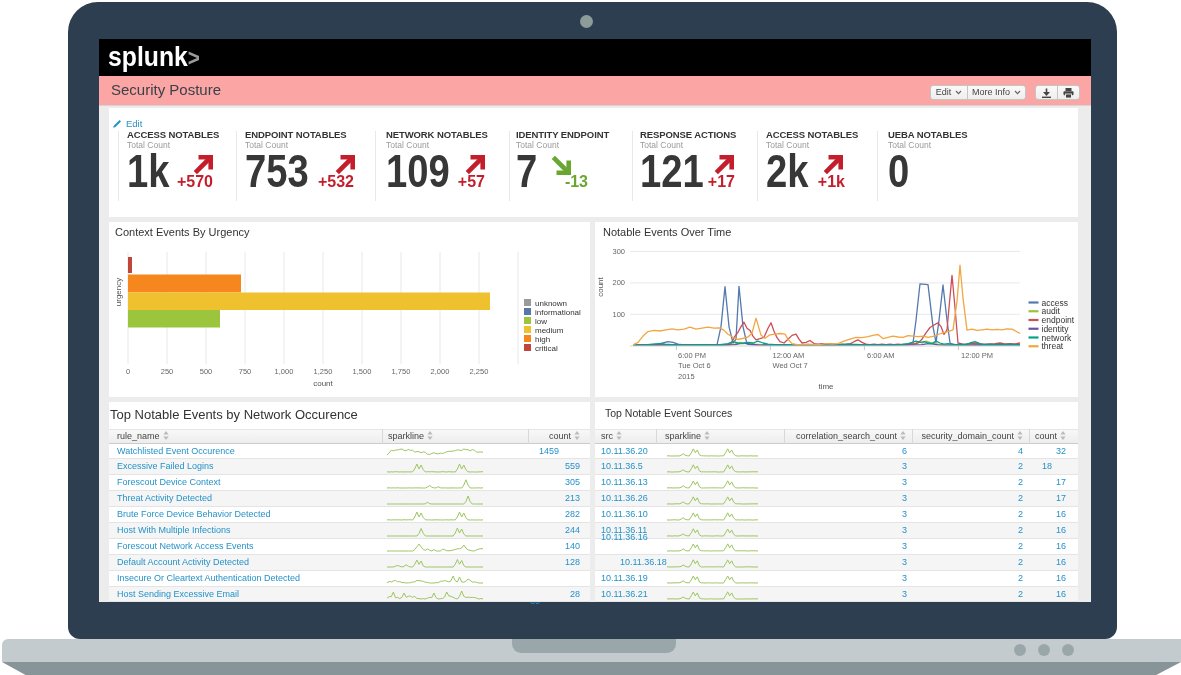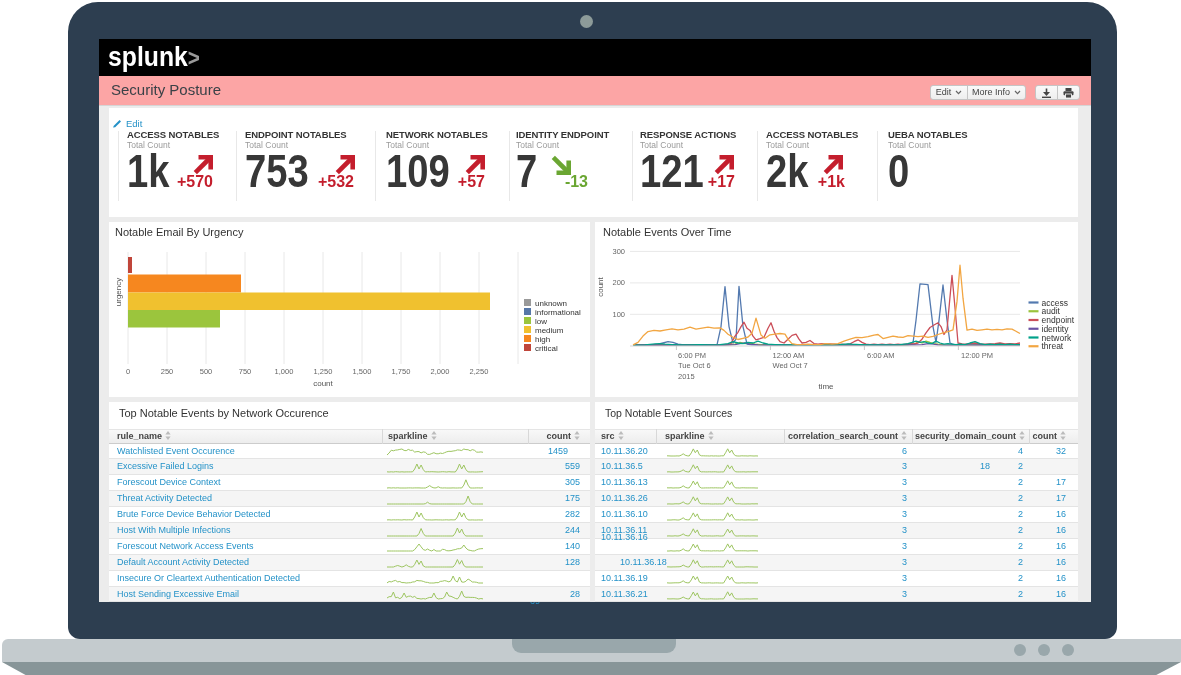--- a/index.html
+++ b/index.html
@@ -16,21 +16,21 @@
 .titlebar{position:absolute;left:99px;top:76px;width:992px;height:30px;background:#fca5a5;border-bottom:1px solid #d5d5d5}
 .ptitle{position:absolute;font-size:15px;color:#3a4147;left:12px;top:4.5px}
 .btn{position:absolute;height:15px;background:linear-gradient(#fafafa,#eee);border:1px solid #c5c5c5;font-size:9px;color:#444;text-align:center;line-height:13px}
 .panel{position:absolute;background:#fff}
 .kpit{position:absolute;font-size:9.5px;font-weight:bold;color:#333;letter-spacing:-0.1px;white-space:nowrap}
 .kpis{position:absolute;font-size:8.5px;color:#9a9a9a;white-space:nowrap}
 .kpiv{position:absolute;font-size:45.5px;font-weight:bold;color:#373737;line-height:1;transform:scaleX(.84);transform-origin:0 0;white-space:nowrap}
 .sep{position:absolute;width:1px;background:#e8e8e8}
 .delta{position:absolute;font-size:16px;font-weight:bold;text-align:right}
 .ctitle{position:absolute;font-size:11px;color:#333;white-space:nowrap}
-.th{position:absolute;font-size:9px;font-weight:bold;color:#444;line-height:14px;white-space:nowrap}
+.th{position:absolute;font-size:9px;font-weight:normal;color:#444;line-height:14px;white-space:nowrap}
 .row{position:absolute;font-size:9px;line-height:15.9px;white-space:nowrap;color:#2492c8}
 svg text{font-family:"Liberation Sans",sans-serif}
 </style></head><body>
 
 <div class="bezel"></div>
 <div class="cam"></div>
 <div class="base"></div>
 <div class="notch"></div>
 <div class="dot" style="left:1014px"></div>
 <div class="dot" style="left:1038px"></div>
@@ -115,21 +115,21 @@
 <div class="abs" style="left:823px;top:155px"><svg width="20" height="20" viewBox="0 0 20 20">
       <path d="M5.5 2.3 L17.7 2.3 L17.7 14.5" fill="none" stroke="#c41e2d" stroke-width="4.6"></path>
       <path d="M2.3 17.7 L16 4" stroke="#c41e2d" stroke-width="4.6"></path>
     </svg></div>
 <div class="delta" style="left:785px;top:173.3px;width:60px;color:#c41e2d">+1k</div>
 <div class="sep" style="left:877px;top:131px;height:70px"></div>
 <div class="kpit" style="left:888px;top:129px">UEBA NOTABLES</div>
 <div class="kpis" style="left:888px;top:140px">Total Count</div>
 <div class="kpiv" style="left:888px;top:148.5px">0</div>
 <div class="panel" style="left:109px;top:222px;width:481px;height:175px"></div>
-<div class="ctitle" style="left:115px;top:226px">Notable Email By Urgency</div>
+<div class="ctitle" style="left:115px;top:226px">Context Events By Urgency</div>
 <svg class="abs" style="left:109px;top:222px" width="481" height="175">
     <line x1="19" y1="30" x2="19" y2="142" stroke="#e8e8e8" stroke-width="1"></line>
     <line x1="58" y1="30" x2="58" y2="142" stroke="#e8e8e8" stroke-width="1"></line>
     <line x1="97" y1="30" x2="97" y2="142" stroke="#e8e8e8" stroke-width="1"></line>
     <line x1="136" y1="30" x2="136" y2="142" stroke="#e8e8e8" stroke-width="1"></line>
     <line x1="175" y1="30" x2="175" y2="142" stroke="#e8e8e8" stroke-width="1"></line>
     <line x1="214" y1="30" x2="214" y2="142" stroke="#e8e8e8" stroke-width="1"></line>
     <line x1="253" y1="30" x2="253" y2="142" stroke="#e8e8e8" stroke-width="1"></line>
     <line x1="292" y1="30" x2="292" y2="142" stroke="#e8e8e8" stroke-width="1"></line>
     <line x1="331" y1="30" x2="331" y2="142" stroke="#e8e8e8" stroke-width="1"></line>
@@ -200,21 +200,21 @@
     <line x1="433.5" y1="98.0" x2="443.5" y2="98.0" stroke="#cb4e58" stroke-width="2.2"></line>
     <text x="446.5" y="101.0" font-size="8.5" fill="#333">endpoint</text>
     <line x1="433.5" y1="106.75" x2="443.5" y2="106.75" stroke="#6a51a3" stroke-width="2.2"></line>
     <text x="446.5" y="109.75" font-size="8.5" fill="#333">identity</text>
     <line x1="433.5" y1="115.5" x2="443.5" y2="115.5" stroke="#00a28a" stroke-width="2.2"></line>
     <text x="446.5" y="118.5" font-size="8.5" fill="#333">network</text>
     <line x1="433.5" y1="124.25" x2="443.5" y2="124.25" stroke="#f2a642" stroke-width="2.2"></line>
     <text x="446.5" y="127.25" font-size="8.5" fill="#333">threat</text>
   </svg>
 <div class="panel" style="left:109px;top:402px;width:481px;height:200px"></div>
-<div class="ctitle" style="left:119px;top:407px;font-size:11px">Top Notable Events by Network Occurence</div>
+<div class="ctitle" style="left:110px;top:407px;font-size:13px">Top Notable Events by Network Occurence</div>
 <div class="abs" style="left:109px;top:429px;width:481px;height:14.5px;background:linear-gradient(#f8f8f8,#ededed);border-top:1px solid #e5e5e5;border-bottom:1px solid #ccc"></div>
 <div class="th" style="left:117px;top:429px">rule_name<svg width="6" height="9" style="vertical-align:-1px;margin-left:3px">
       <path d="M3 0 L5.6 3.4 L0.4 3.4 Z" fill="#bbb"></path>
       <path d="M3 9 L0.4 5.6 L5.6 5.6 Z" fill="#bbb"></path>
     </svg></div>
 <div class="th" style="left:388px;top:429px">sparkline<svg width="6" height="9" style="vertical-align:-1px;margin-left:3px">
       <path d="M3 0 L5.6 3.4 L0.4 3.4 Z" fill="#bbb"></path>
       <path d="M3 9 L0.4 5.6 L5.6 5.6 Z" fill="#bbb"></path>
     </svg></div>
 <div class="th" style="left:530px;top:429px;width:50px;text-align:right">count<svg width="6" height="9" style="vertical-align:-1px;margin-left:3px">
@@ -223,21 +223,21 @@
     </svg></div>
 <div class="abs" style="left:382px;top:429px;width:1px;height:14.5px;background:#d8d8d8"></div>
 <div class="abs" style="left:528px;top:429px;width:1px;height:14.5px;background:#d8d8d8"></div>
 <div class="abs" style="left:109px;top:443.5px;width:481px;height:15.9px;background:#fff;border-bottom:1px solid #e4e4e4"></div>
 <div class="row" style="left:117px;top:443.5px">Watchlisted Event Occurence</div>
 <div class="abs" style="left:386px;top:446.0px">
     <svg width="98" height="11" style="display:block">
       <polyline points="1.0,9.0 3.1,7.0 5.3,4.2 7.4,4.8 9.5,4.1 11.7,3.9 13.8,3.4 15.9,3.0 18.1,4.4 20.2,4.7 22.3,3.4 24.5,4.4 26.6,4.2 28.7,6.1 30.9,5.6 33.0,5.6 35.1,6.9 37.3,5.9 39.4,6.3 41.5,8.3 43.7,8.4 45.8,7.5 47.9,6.7 50.1,7.7 52.2,7.8 54.3,7.1 56.5,7.5 58.6,6.7 60.7,5.8 62.9,5.3 65.0,5.4 67.1,5.0 69.3,4.7 71.4,3.9 73.5,4.1 75.7,4.5 77.8,3.0 79.9,3.6 82.1,3.7 84.2,4.8 86.3,3.6 88.5,4.3 90.6,6.1 92.7,6.2 94.9,5.9 97.0,6.3" fill="none" stroke="#9dc560" stroke-width="1"></polyline>
     </svg>
   </div>
-<div class="row" style="left:548px;top:443.5px;width:50px;text-align:left">1459</div>
+<div class="row" style="left:509px;top:443.5px;width:50px;text-align:right">1459</div>
 <div class="abs" style="left:109px;top:459.4px;width:481px;height:15.9px;background:#f5f5f5;border-bottom:1px solid #e4e4e4"></div>
 <div class="row" style="left:117px;top:459.4px">Excessive Failed Logins</div>
 <div class="abs" style="left:386px;top:461.9px">
     <svg width="98" height="11" style="display:block">
       <polyline points="1.0,9.8 3.1,10.0 5.3,9.8 7.4,10.0 9.5,9.7 11.7,9.8 13.8,10.0 15.9,9.8 18.1,10.0 20.2,9.9 22.3,9.9 24.5,9.9 26.6,9.8 28.7,7.0 30.9,2.0 33.0,7.0 35.1,3.0 37.3,7.7 39.4,10.0 41.5,9.7 43.7,9.8 45.8,9.7 47.9,9.8 50.1,9.9 52.2,10.0 54.3,9.9 56.5,9.7 58.6,9.8 60.7,10.0 62.9,9.7 65.0,9.9 67.1,9.9 69.3,10.0 71.4,7.0 73.5,2.0 75.7,7.0 77.8,3.0 79.9,7.7 82.1,9.8 84.2,10.0 86.3,9.9 88.5,10.0 90.6,10.0 92.7,9.9 94.9,9.8 97.0,9.7" fill="none" stroke="#9dc560" stroke-width="1"></polyline>
     </svg>
   </div>
 <div class="row" style="left:530px;top:459.4px;width:50px;text-align:right">559</div>
 <div class="abs" style="left:109px;top:475.3px;width:481px;height:15.9px;background:#fff;border-bottom:1px solid #e4e4e4"></div>
 <div class="row" style="left:117px;top:475.3px">Forescout Device Context</div>
@@ -247,21 +247,21 @@
     </svg>
   </div>
 <div class="row" style="left:530px;top:475.3px;width:50px;text-align:right">305</div>
 <div class="abs" style="left:109px;top:491.2px;width:481px;height:15.9px;background:#f5f5f5;border-bottom:1px solid #e4e4e4"></div>
 <div class="row" style="left:117px;top:491.2px">Threat Activity Detected</div>
 <div class="abs" style="left:386px;top:493.7px">
     <svg width="98" height="11" style="display:block">
       <polyline points="1.0,10.0 3.1,10.0 5.3,10.0 7.4,10.0 9.5,10.0 11.7,10.0 13.8,10.0 15.9,10.0 18.1,10.0 20.2,10.0 22.3,10.0 24.5,10.0 26.6,10.0 28.7,10.0 30.9,10.0 33.0,10.0 35.1,10.0 37.3,10.0 39.4,9.7 41.5,8.2 43.7,9.7 45.8,10.0 47.9,10.0 50.1,10.0 52.2,10.0 54.3,10.0 56.5,10.0 58.6,10.0 60.7,10.0 62.9,10.0 65.0,10.0 67.1,10.0 69.3,10.0 71.4,10.0 73.5,10.0 75.7,10.0 77.8,10.0 79.9,7.7 82.1,2.0 84.2,7.7 86.3,10.0 88.5,10.0 90.6,10.0 92.7,10.0 94.9,10.0 97.0,10.0" fill="none" stroke="#9dc560" stroke-width="1"></polyline>
     </svg>
   </div>
-<div class="row" style="left:530px;top:491.2px;width:50px;text-align:right">175</div>
+<div class="row" style="left:530px;top:491.2px;width:50px;text-align:right">213</div>
 <div class="abs" style="left:109px;top:507.1px;width:481px;height:15.9px;background:#fff;border-bottom:1px solid #e4e4e4"></div>
 <div class="row" style="left:117px;top:507.1px">Brute Force Device Behavior Detected</div>
 <div class="abs" style="left:386px;top:509.6px">
     <svg width="98" height="11" style="display:block">
       <polyline points="1.0,9.9 3.1,9.8 5.3,10.0 7.4,9.8 9.5,9.9 11.7,9.8 13.8,9.9 15.9,10.0 18.1,9.7 20.2,9.9 22.3,9.8 24.5,9.8 26.6,10.0 28.7,7.0 30.9,2.0 33.0,7.0 35.1,3.0 37.3,7.7 39.4,9.8 41.5,9.9 43.7,9.9 45.8,10.0 47.9,9.9 50.1,9.8 52.2,9.9 54.3,9.9 56.5,10.0 58.6,9.9 60.7,9.8 62.9,10.0 65.0,9.8 67.1,9.9 69.3,9.8 71.4,7.0 73.5,2.0 75.7,7.0 77.8,3.0 79.9,7.7 82.1,9.9 84.2,10.0 86.3,9.9 88.5,10.0 90.6,10.0 92.7,9.9 94.9,10.0 97.0,9.9" fill="none" stroke="#9dc560" stroke-width="1"></polyline>
     </svg>
   </div>
 <div class="row" style="left:530px;top:507.1px;width:50px;text-align:right">282</div>
 <div class="abs" style="left:109px;top:523.0px;width:481px;height:15.9px;background:#f5f5f5;border-bottom:1px solid #e4e4e4"></div>
 <div class="row" style="left:117px;top:523.0px">Host With Multiple Infections</div>
@@ -342,21 +342,21 @@
 <div class="row" style="left:1018px;top:443.5px;width:48px;text-align:right">32</div>
 <div class="abs" style="left:595px;top:459.4px;width:483px;height:15.9px;background:#f5f5f5;border-bottom:1px solid #e4e4e4"></div>
 <div class="row" style="left:601px;top:459.4px">10.11.36.5</div>
 <div class="abs" style="left:666px;top:461.9px">
     <svg width="93" height="11" style="display:block">
       <polyline points="1.0,9.9 3.0,9.8 5.0,10.0 7.1,10.0 9.1,9.9 11.1,9.9 13.1,9.8 15.2,9.1 17.2,7.8 19.2,9.3 21.2,9.8 23.2,10.0 25.3,6.7 27.3,2.8 29.3,6.7 31.3,4.0 33.4,8.9 35.4,9.9 37.4,9.8 39.4,9.9 41.4,9.9 43.5,9.8 45.5,9.9 47.5,9.8 49.5,9.8 51.6,10.0 53.6,10.0 55.6,9.9 57.6,10.0 59.6,6.8 61.7,2.9 63.7,6.8 65.7,3.9 67.7,8.2 69.8,9.8 71.8,9.9 73.8,9.9 75.8,9.9 77.8,9.8 79.9,10.0 81.9,9.8 83.9,9.9 85.9,9.8 88.0,9.8 90.0,9.8 92.0,9.8" fill="none" stroke="#9dc560" stroke-width="1"></polyline>
     </svg>
   </div>
 <div class="row" style="left:827px;top:459.4px;width:80px;text-align:right">3</div>
 <div class="row" style="left:943px;top:459.4px;width:80px;text-align:right">2</div>
-<div class="row" style="left:980px;top:459.4px;width:48px;text-align:left">18</div>
+<div class="row" style="left:1004px;top:459.4px;width:48px;text-align:right">18</div>
 <div class="abs" style="left:595px;top:475.3px;width:483px;height:15.9px;background:#fff;border-bottom:1px solid #e4e4e4"></div>
 <div class="row" style="left:601px;top:475.3px">10.11.36.13</div>
 <div class="abs" style="left:666px;top:477.8px">
     <svg width="93" height="11" style="display:block">
       <polyline points="1.0,9.8 3.0,9.9 5.0,9.8 7.1,10.0 9.1,9.9 11.1,9.9 13.1,9.9 15.2,9.3 17.2,7.8 19.2,9.2 21.2,9.9 23.2,9.9 25.3,6.9 27.3,3.0 29.3,6.8 31.3,3.8 33.4,8.8 35.4,10.0 37.4,10.0 39.4,9.9 41.4,9.9 43.5,9.9 45.5,9.8 47.5,9.9 49.5,9.8 51.6,9.9 53.6,9.9 55.6,10.0 57.6,9.8 59.6,6.7 61.7,2.8 63.7,6.8 65.7,3.9 67.7,8.3 69.8,9.9 71.8,9.9 73.8,10.0 75.8,9.8 77.8,9.8 79.9,9.9 81.9,9.9 83.9,9.9 85.9,9.9 88.0,9.9 90.0,10.0 92.0,10.0" fill="none" stroke="#9dc560" stroke-width="1"></polyline>
     </svg>
   </div>
 <div class="row" style="left:827px;top:475.3px;width:80px;text-align:right">3</div>
 <div class="row" style="left:943px;top:475.3px;width:80px;text-align:right">2</div>
 <div class="row" style="left:1018px;top:475.3px;width:48px;text-align:right">17</div>

